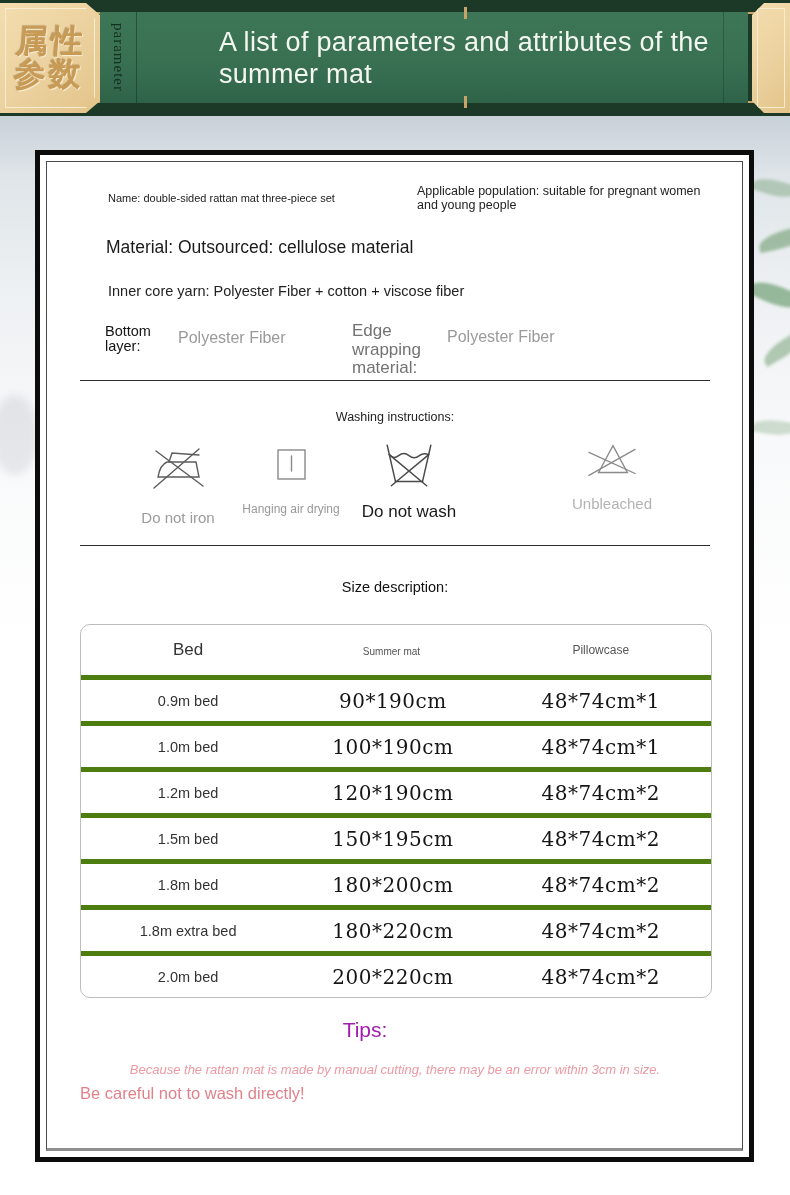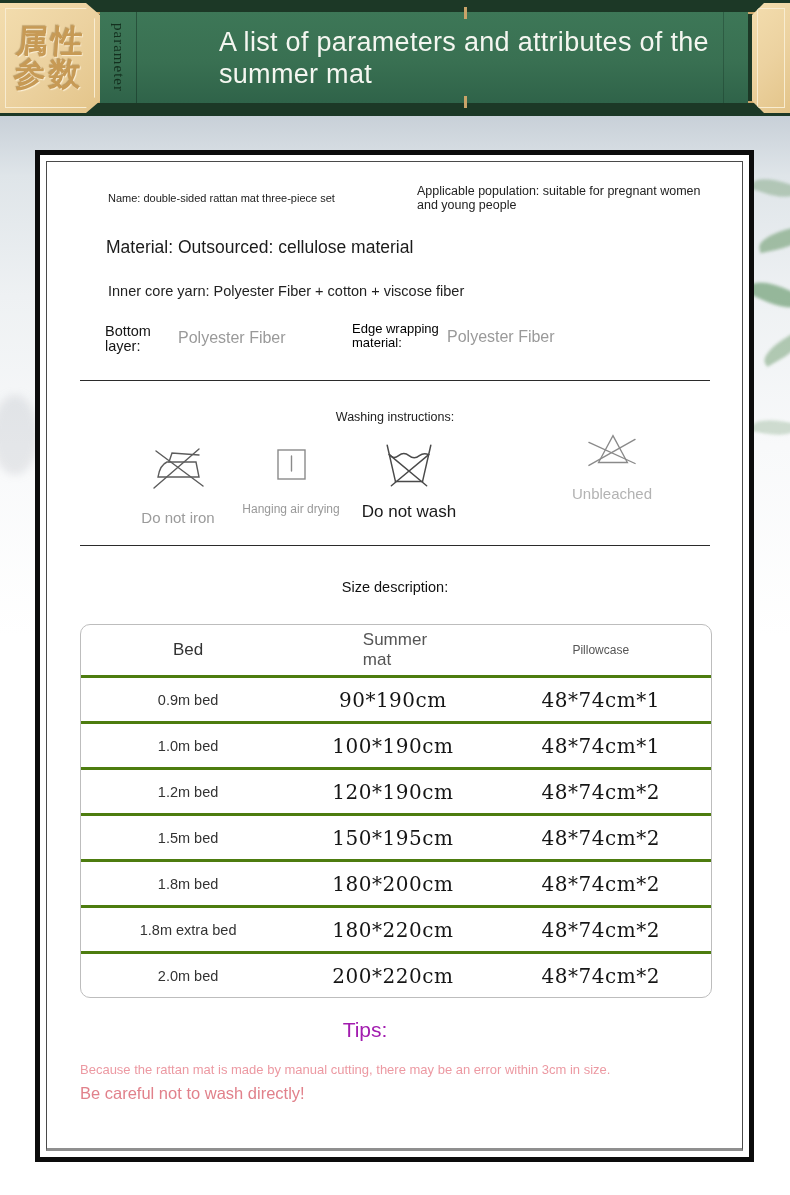--- a/index.html
+++ b/index.html
@@ -47,52 +47,52 @@
   .card-inner { position:absolute; inset:6px; border:1px solid #4a4a4a; border-bottom:3px solid #8f8f8f; background:#fff; }
 
   .abs { position:absolute; }
 
   .name-text { left:108px; top:192px; font-size:11px; color:#222; }
   .applicable-text { left:417px; top:185px; width:292px; font-size:12.5px; line-height:1.1; color:#222; }
   .material-text { left:106px; top:237px; font-size:17.5px; color:#1b1b1b; }
   .innercore-text { left:108px; top:283px; font-size:14.5px; color:#222; }
   .bl-label { left:105px; top:324px; width:64px; font-size:14.5px; line-height:1.05; color:#141414; }
   .bl-value { left:178px; top:329px; font-size:16px; color:#9a9a9a; }
-  .ew-label { left:352px; top:322px; width:108px; font-size:13px; line-height:1.1; color:#000000; }
+  .ew-label { left:352px; top:322px; width:108px; font-size:17px; line-height:1.1; color:#737373; }
   .ew-value { left:447px; top:328px; font-size:16px; color:#9a9a9a; }
 
   .hr { left:80px; width:630px; height:1px; background:#2b2b2b; }
   .hr1 { top:380px; } .hr2 { top:545px; }
 
   .wash-title { left:80px; top:410px; width:630px; text-align:center; font-size:12.5px; color:#222; }
   .wash-item { position:absolute; width:124px; text-align:center; }
   .wash-item svg { display:block; margin:0 auto; }
   .wash-label { display:block; margin-top:9px; }
   .tone-gray     { font-size:15px;  color:#9b9b9b;margin-top:16px; }
   .tone-gray-sm  { font-size:12px;  color:#999; }
   .tone-dark-lg  { font-size:17px;  color:#1a1a1a; }
   .tone-dark-sm  { font-size:13.5px; color:#222; }
   .tone-gray-lt  { font-size:15px;  color:#b3b3b3; }
   svg.care { stroke:#5c5c5c; stroke-width:1.4; fill:none; stroke-linecap:round; }
   svg.care.light { stroke:#8a8a8a; }
 
   .size-title { left:80px; top:579px; width:630px; text-align:center; font-size:14.5px; color:#111; }
 
   .size-table { left:80px; top:624px; width:632px; height:374px; border:1px solid #bdbdbd; border-radius:10px; overflow:hidden; background:#fff; }
-  .trow { display:grid; grid-template-columns:34% 31% 35%; align-items:center; border-top:3px solid #4d7c0f; height:46px; }
+  .trow { display:grid; grid-template-columns:34% 31% 35%; align-items:center; border-top:5px solid #4d7c0f; height:46px; }
   .trow.head { border-top:none; height:50px; }
   .cell { text-align:center; }
   .h-bed { font-size:17px; color:#333; }
-  .h-mat { font-size:17px; color:#555; line-height:1.15; display:inline-block; width:60px; text-align:left; }
+  .h-mat { font-size:10px; color:#555; line-height:1.15; display:inline-block; width:60px; text-align:left; }
   .h-pillow { font-size:12px; color:#555; }
   .c-bed { font-size:14.5px; color:#333; }
   .c-size { font-family:"DejaVu Serif", serif; font-size:20px; color:#151515; letter-spacing:.5px; }
 
   .tips-head { left:60px; top:1018px; width:610px; text-align:center; font-size:21px; color:#a21caf; }
-  .tips-line1 { left:80px; top:1062px; width:630px; font-size:13px; color:#ec99a2; }
+  .tips-line1 { left:80px; top:1062px; width:630px; text-align:center; font-size:13px; color:#ec99a2;font-style:italic; }
   .tips-line2 { left:80px; top:1084px; width:610px; text-align:left; font-size:16.5px; color:#e1818b; }
 </style>
 </head>
 <body>
 
 <div class="canvas">
 
   <div class="bg-grad"></div>
   <div class="leaf" style="left:752px; top:180px; width:46px; height:16px; background:rgba(120,160,120,.45); transform:rotate(18deg);"></div>
   <div class="leaf" style="left:758px; top:230px; width:52px; height:18px; background:rgba(100,150,100,.55); transform:rotate(-12deg);"></div>
@@ -162,21 +162,21 @@
       <line x1="51" y1="6" x2="43" y2="41"></line>
       <line x1="17" y1="41" x2="43" y2="41"></line>
       <path d="M11 15 q4 5 9 1 q5 -4 10 0 q5 4 10 0 q4 -3 9 -1"></path>
       <line x1="11" y1="15" x2="47" y2="45"></line>
       <line x1="49" y1="15" x2="13" y2="45"></line>
     </svg>
     <span class="wash-label tone-dark-lg">Do not wash</span>
   </div>
 
 
-  <div class="wash-item" style="left:550px; top:426px;">
+  <div class="wash-item" style="left:550px; top:436px;">
     <svg class="care light" width="62" height="50" viewBox="0 0 60 52">
       <path d="M31 10 L46 38 H16 Z"></path>
       <line x1="6" y1="17" x2="54" y2="39"></line>
       <line x1="54" y1="14" x2="6" y2="41"></line>
     </svg>
     <span class="wash-label tone-gray-lt">Unbleached</span>
   </div>
 
   <div class="abs hr hr2"></div>
 

